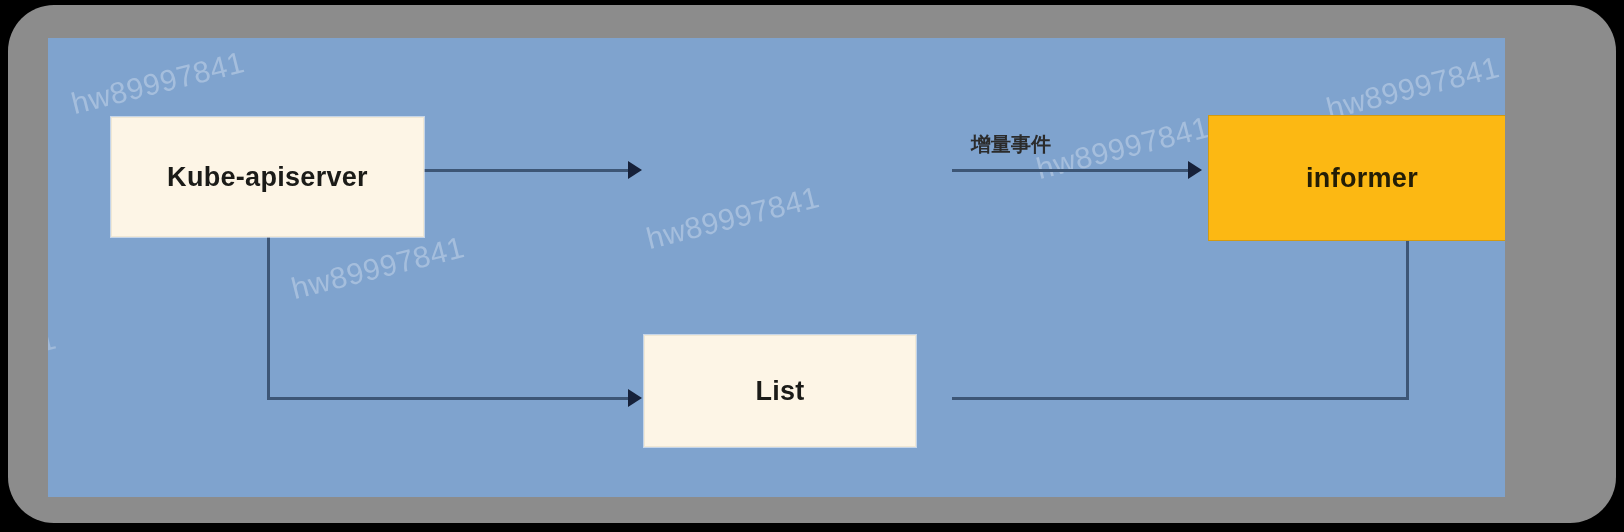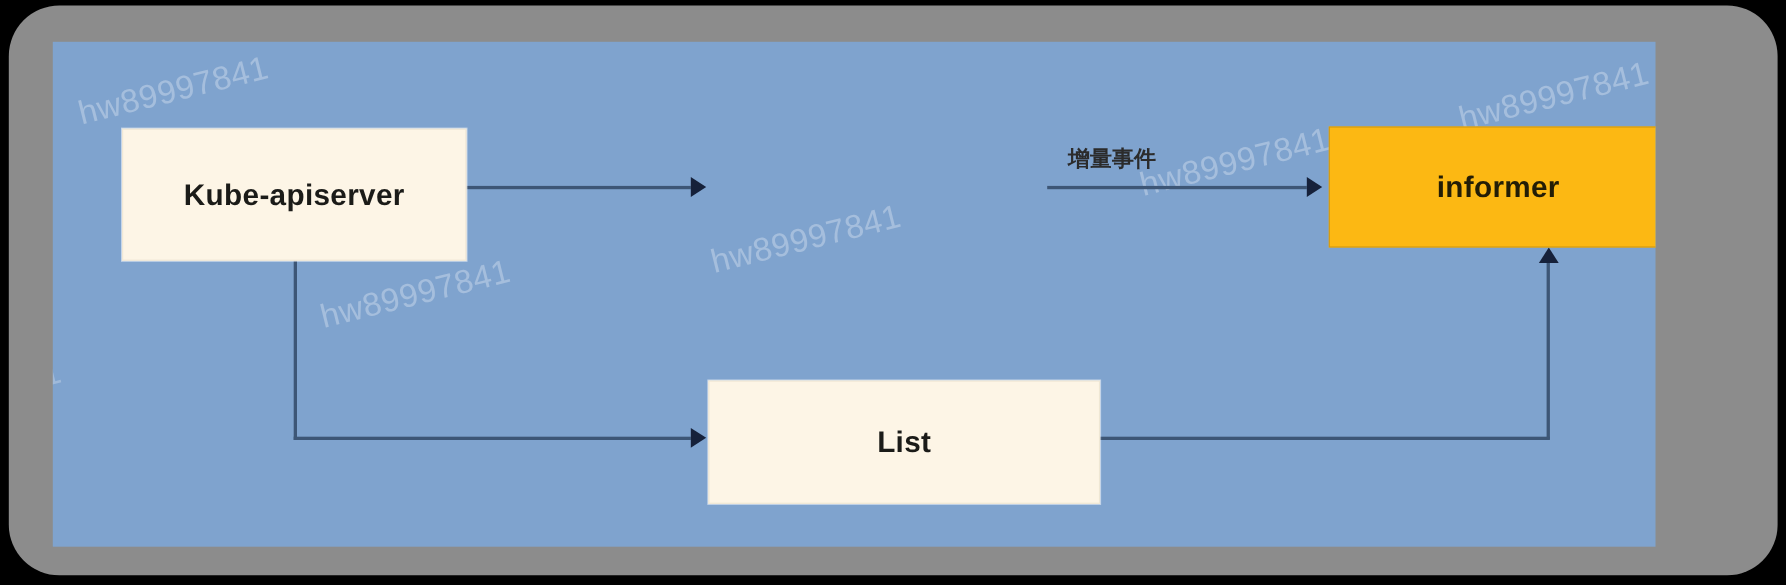--- a/index.html
+++ b/index.html
@@ -77,22 +77,22 @@
   }
   .node.amber {
     background: #fcb813;
     border: 1px solid #d39a10;
     font-size: 27px;
     color: #231d06;
   }
 
   #node-apiserver { left: 63px;  top: 79px;  width: 313px; height: 120px; }
   #node-watcher   { left: 596px; top: 79px;  width: 308px; height: 108px; }
-  #node-informer  { left: 1160px;top: 77px;  width: 308px; height: 110px; }
-  #node-list      { left: 596px; top: 308px; width: 356px; height: 112px; text-align: right; }
+  #node-informer  { left: 1160px;top: 77px;  width: 308px; height: 126px; }
+  #node-list      { left: 596px; top: 297px; width: 272px; height: 112px; text-align: right; }
 
   
   .edge {
     position: absolute;
     background: #3d5676;
   }
   .h { height: 3px; }
   .v { width: 3px; }
 
   

